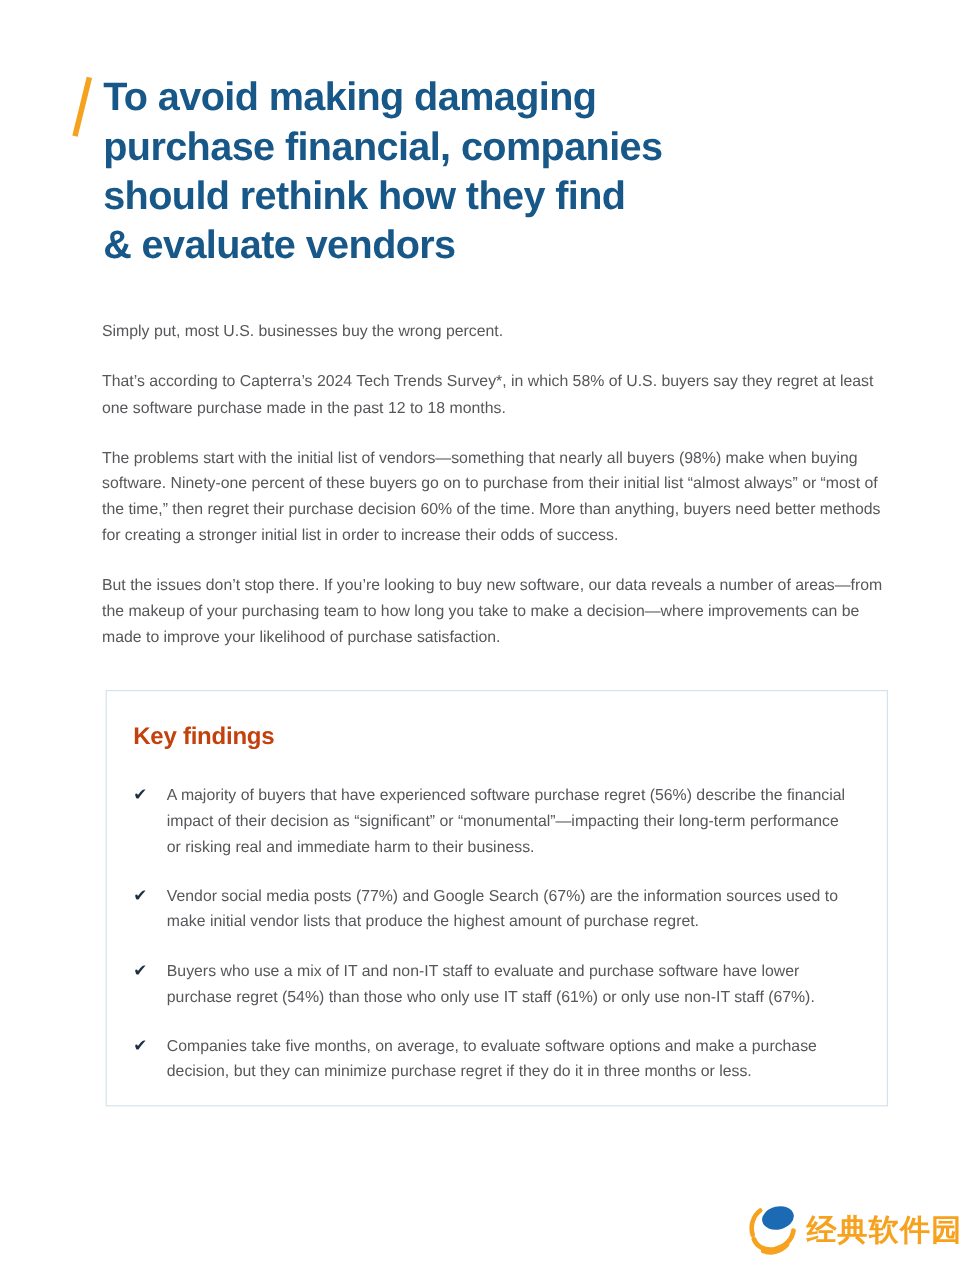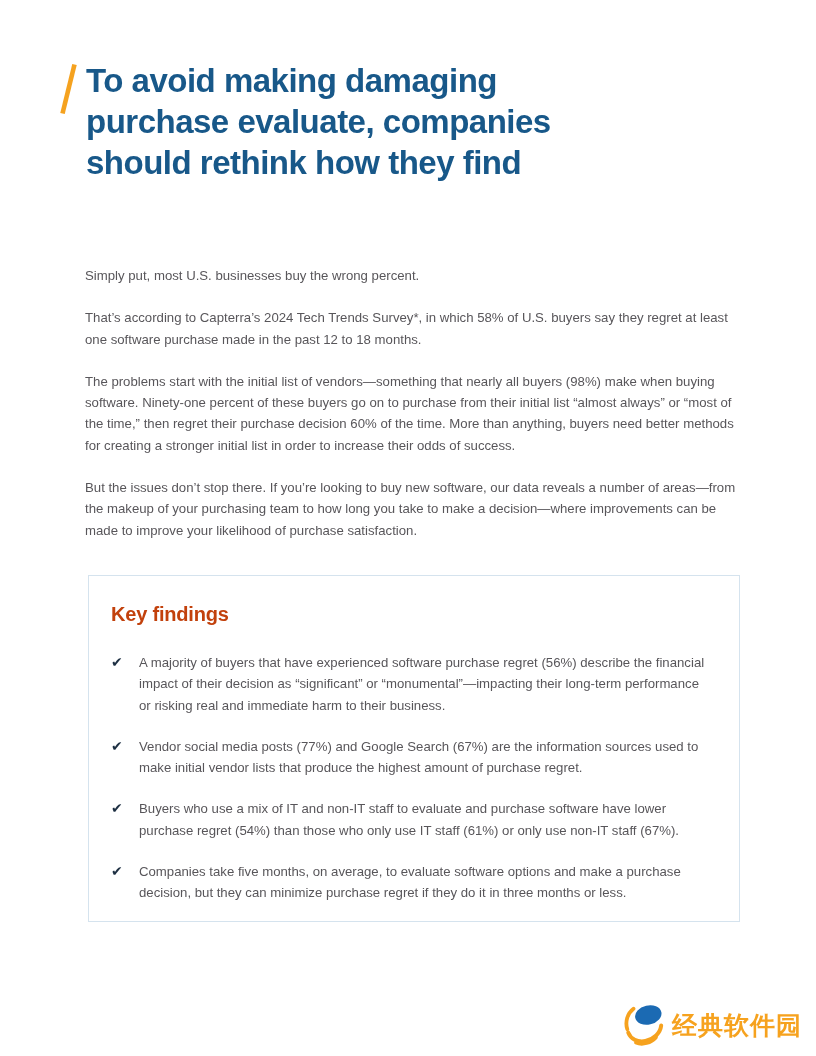--- a/index.html
+++ b/index.html
@@ -103,22 +103,23 @@
 <body>
 
 <div class="page">
 
   <svg class="headline-slash" viewBox="0 0 20 52">
     <line x1="16.5" y1="1.5" x2="4.5" y2="50.5" stroke="#F5A21F" stroke-width="4.6"></line>
   </svg>
 
   <h1 class="headline">
     <span>To avoid making damaging</span>
-    <span>purchase evaluate, companies</span>
+    <span>purchase financial, companies</span>
     <span>should rethink how they find</span>
+    <span>&amp; evaluate vendors</span>
   </h1>
 
   <div class="body-copy">
     <p>Simply put, most U.S. businesses buy the wrong percent.</p>
     <p>That’s according to Capterra’s 2024 Tech Trends Survey*, in which 58% of U.S. buyers say they regret at least one software purchase made in the past 12 to 18 months.</p>
     <p>The problems start with the initial list of vendors—something that nearly all buyers (98%) make when buying software. Ninety-one percent of these buyers go on to purchase from their initial list “almost always” or “most of the time,” then regret their purchase decision 60% of the time. More than anything, buyers need better methods for creating a stronger initial list in order to increase their odds of success.</p>
     <p>But the issues don’t stop there. If you’re looking to buy new software, our data reveals a number of areas—from the makeup of your purchasing team to how long you take to make a decision—where improvements can be made to improve your likelihood of purchase satisfaction.</p>
   </div>
 
   <div class="findings-box">

